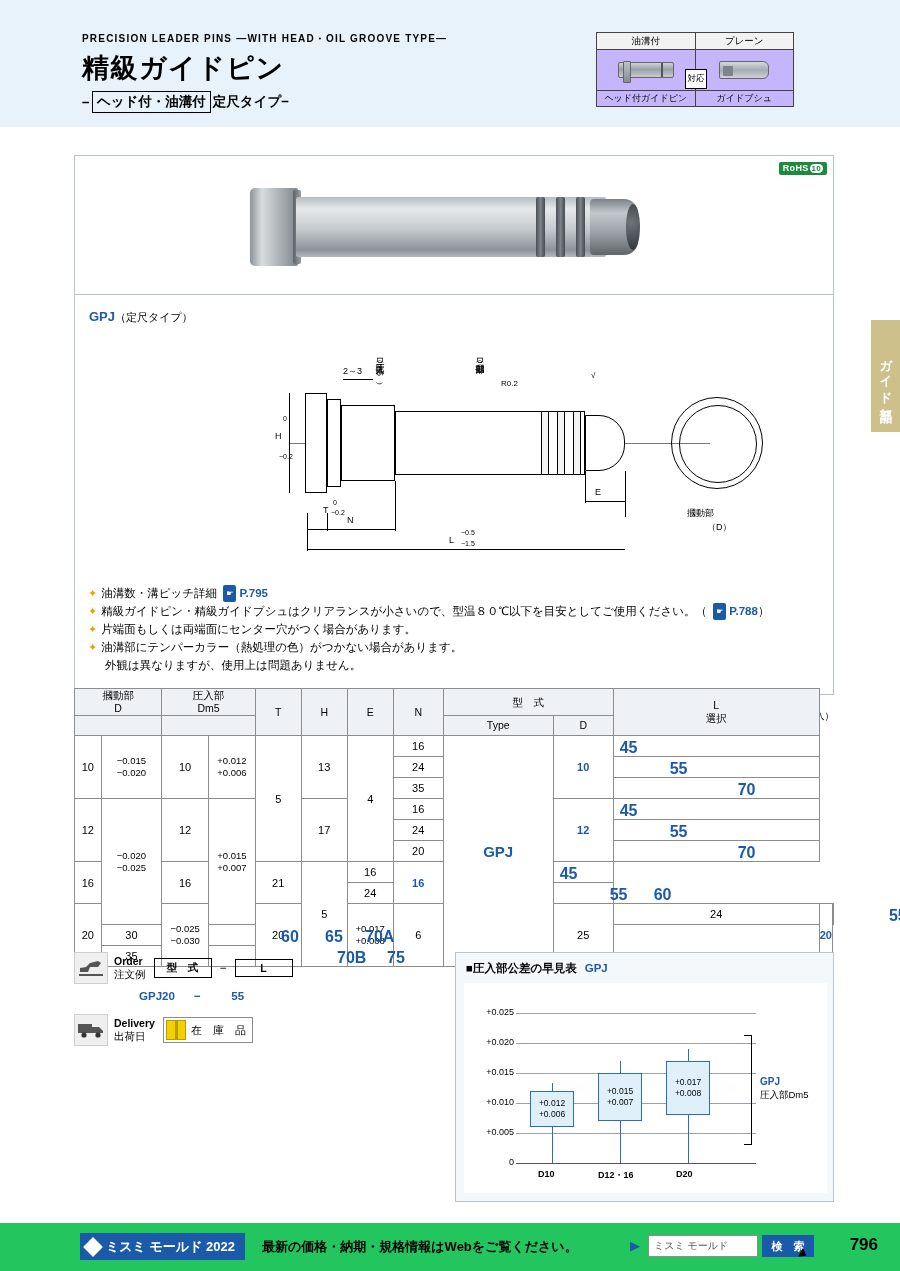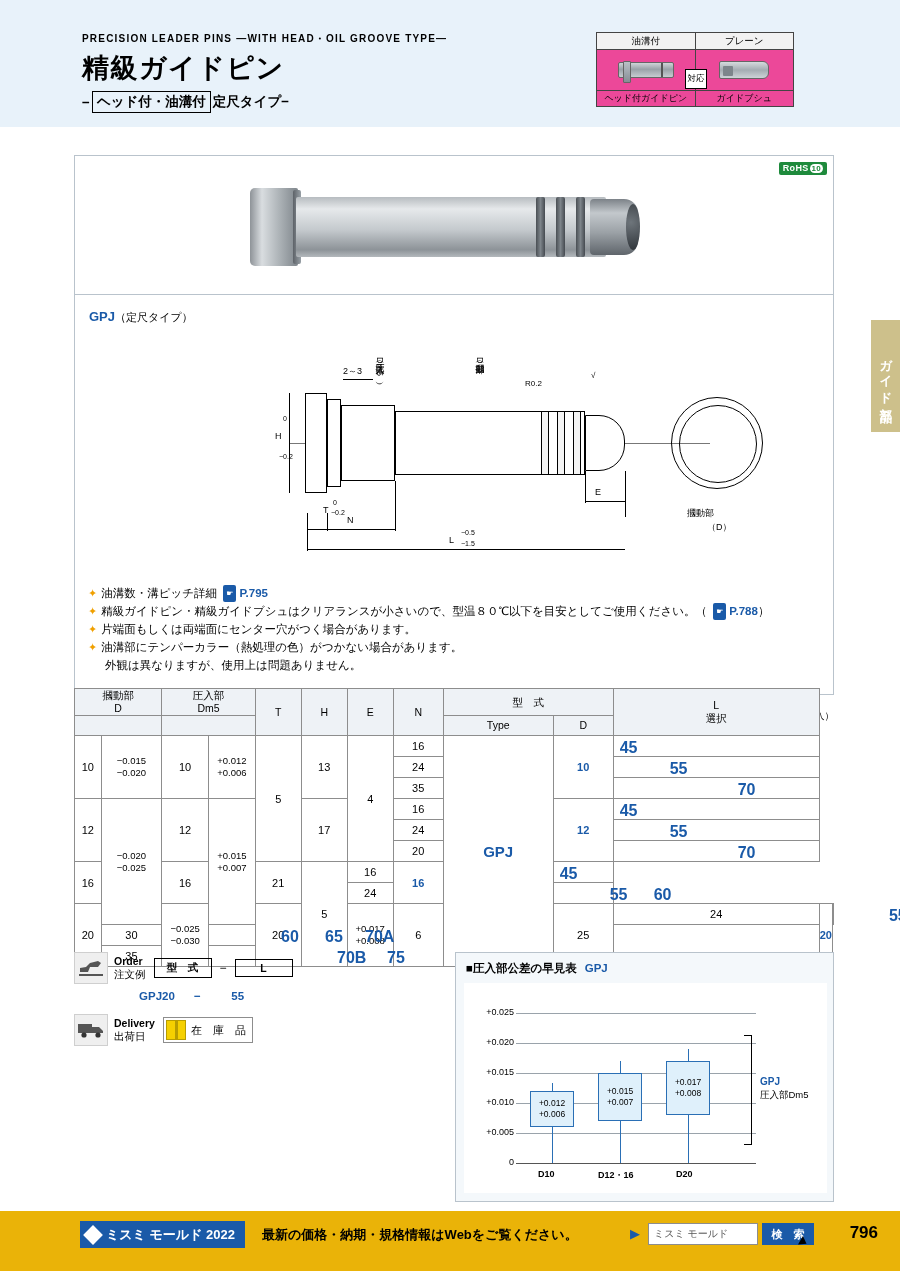--- a/index.html
+++ b/index.html
@@ -51,21 +51,21 @@
     margin: 0 2px;
     background: #e8f2fa;
   }
 
   
   .hdr-box {
     position: absolute;
     left: 596px; top: 32px;
     width: 198px; height: 75px;
     border: 1px solid #444;
-    background: #ec4899;
+    background: #c4b5fd;
     display: flex;
   }
   .hdr-cell {
     flex: 1;
     position: relative;
     display: flex;
     flex-direction: column;
     align-items: center;
   }
   .hdr-cell.first { border-right: 1px solid #444; }
@@ -490,22 +490,22 @@
     line-height: 13px;
     font-weight: bold;
     color: #1a5aa8;
   }
   .chart-right .sub { color: #000; font-weight: normal; font-size: 9.5px; }
 
   
   .footer {
     position: absolute;
     left: 0; bottom: 0;
-    width: 900px; height: 60px;
-    background: #eab308;
+    width: 900px; height: 48px;
+    background: #22c55e;
   }
   .brand {
     position: absolute;
     left: 80px; top: 10px;
     height: 27px;
     background: #1a5aa8;
     color: #fff;
     display: flex; align-items: center;
     padding: 0 10px 0 6px;
     font-size: 13px;
@@ -637,21 +637,21 @@
     <div class="part" style="left:482px; top:76px; width:8px; height:64px; background:#f4f4f4;"></div>
     <div class="part" style="left:498px; top:76px; width:8px; height:64px; background:#f4f4f4;"></div>
 
     <div class="part" style="left:510px; top:80px; width:40px; height:56px; border-radius:0 26px 26px 0;"></div>
 
     <div class="lbl" style="left:268px; top:30px;">2～3</div>
     <div class="tl" style="left:268px; top:44px; width:30px; height:1px;"></div>
 
     <div class="lbl v" style="left:298px; top:22px; height:54px;">圧入部（Dm5）</div>
     <div class="lbl v" style="left:398px; top:22px; height:50px;">摑動部（D）</div>
-    <div class="lbl" style="left:450px; top:44px; font-size:8px;">R0.2</div>
+    <div class="lbl" style="left:426px; top:44px; font-size:8px;">R0.2</div>
     <div class="lbl" style="left:516px; top:36px; font-size:8px;">√</div>
 
     <div class="tl" style="left:214px; top:58px; width:1px; height:100px;"></div>
     <div class="lbl" style="left:200px; top:96px;">H</div>
     <div class="lbl" style="left:208px; top:80px; font-size:7px;">0</div>
     <div class="lbl" style="left:204px; top:118px; font-size:7px;">−0.2</div>
 
     <div class="lbl" style="left:248px; top:170px;">T</div>
     <div class="lbl" style="left:258px; top:164px; font-size:7px;">0</div>
     <div class="lbl" style="left:256px; top:174px; font-size:7px;">−0.2</div>

